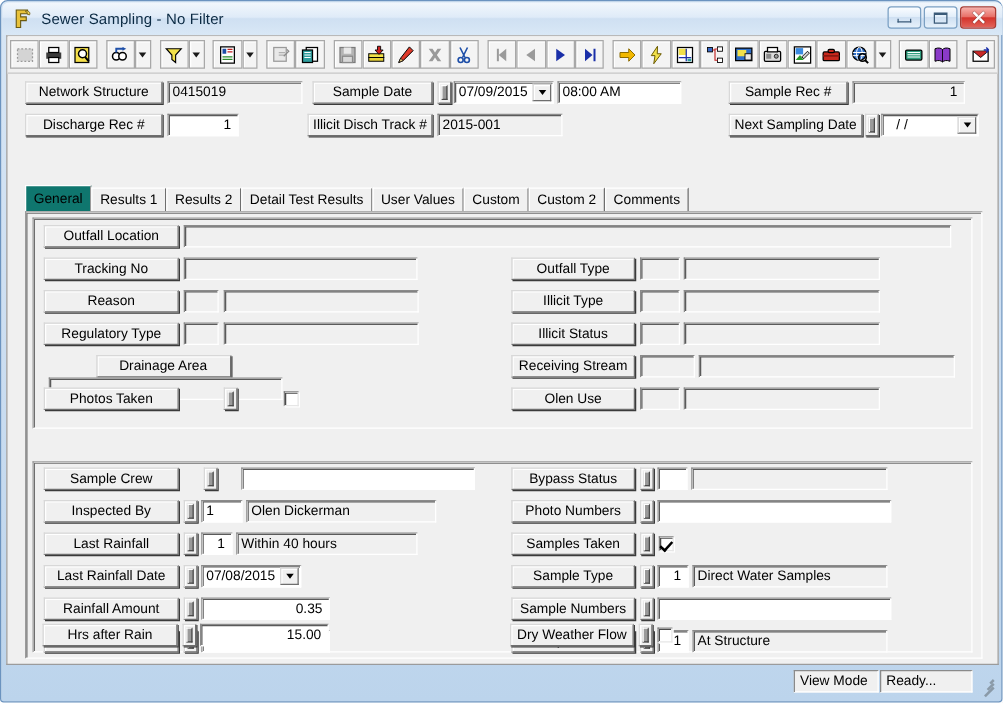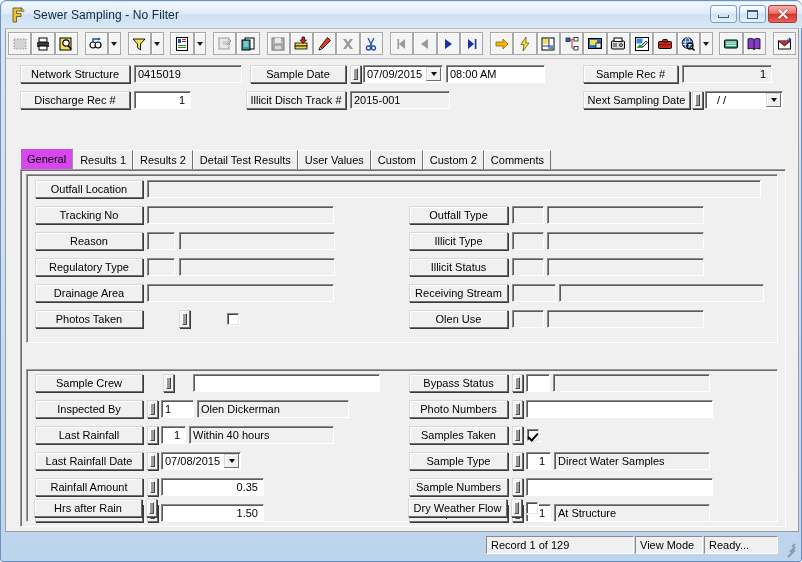--- a/index.html
+++ b/index.html
@@ -246,21 +246,21 @@
     background: #f0f0f0;
     border-left: 1px solid #ffffff;
     border-top: 1px solid #ffffff;
     border-right: 1px solid #6e6e6e;
     white-space: nowrap;
   }
   .tab.active {
     height: 21px;
     font-weight: normal;
     border-right-color: #9a9a9a;
-    background: #d946ef;
+    background: #0f766e;
   }
 
   
   .panel {
     position: absolute;
     box-sizing: border-box;
     background: #f0f0f0;
     border: 1px solid #ffffff;
     border-top-color: #9a9a9a;
     border-left-color: #9a9a9a;
@@ -626,21 +626,21 @@
           <div class="fld" style="width:32px; margin-left:4px;"></div>
           <div class="fld" style="width:157px; margin-left:3px;"></div>
         </div>
 
         <div class="row" style="left:382px; top:83px;">
           <div class="lblbtn" style="width:99px;">Illicit Status</div>
           <div class="fld" style="width:32px; margin-left:4px;"></div>
           <div class="fld" style="width:157px; margin-left:3px;"></div>
         </div>
 
-        <div class="row" style="left:8px; top:109px;">
+        <div class="row" style="left:8px; top:109px;flex-direction:column;">
           <div class="lblbtn" style="width:108px;">Drainage Area</div>
           <div class="fld" style="width:187px; margin-left:4px;"></div>
         </div>
 
         <div class="row" style="left:382px; top:109px;">
           <div class="lblbtn" style="width:99px;">Receiving Stream</div>
           <div class="fld" style="width:44px; margin-left:4px;"></div>
           <div class="fld" style="width:205px; margin-left:3px;"></div>
         </div>
 
@@ -737,32 +737,32 @@
           <div class="lblbtn" style="width:99px;">Samples From</div>
           <div class="spin" style="margin-left:4px;"></div>
           <div class="fld white num" style="width:25px; margin-left:3px;">1</div>
           <div class="fld" style="width:156px; margin-left:3px;">At Structure</div>
         </div>
       </div>
 
       <div class="row" style="left:13px; top:329px;">
         <div class="lblbtn" style="width:108px;">Hrs after Rain</div>
         <div class="spin" style="margin-left:4px;"></div>
+        <div class="fld white num" style="width:103px; margin-left:3px;">15.00</div>
       </div>
       <div class="row" style="left:387px; top:329px;">
         <div class="lblbtn" style="width:99px;">Dry Weather Flow</div>
         <div class="spin" style="margin-left:4px;"></div>
         <div class="cbox" style="margin-left:4px;"></div>
       </div>
 
     </div>
   </div>
 
   <div id="statusbar">
-    <div class="sb-pane" style="width:148px;">Record 1 of 129</div>
     <div class="sb-pane" style="width:68px;">View Mode</div>
     <div class="sb-pane" style="width:74px;">Ready...</div>
     <div id="grip">
       <i style="width:10px; top:11px;"></i>
       <i style="width:7px; top:8px;"></i>
       <i style="width:4px; top:5px;"></i>
     </div>
   </div>
 
 </div>

